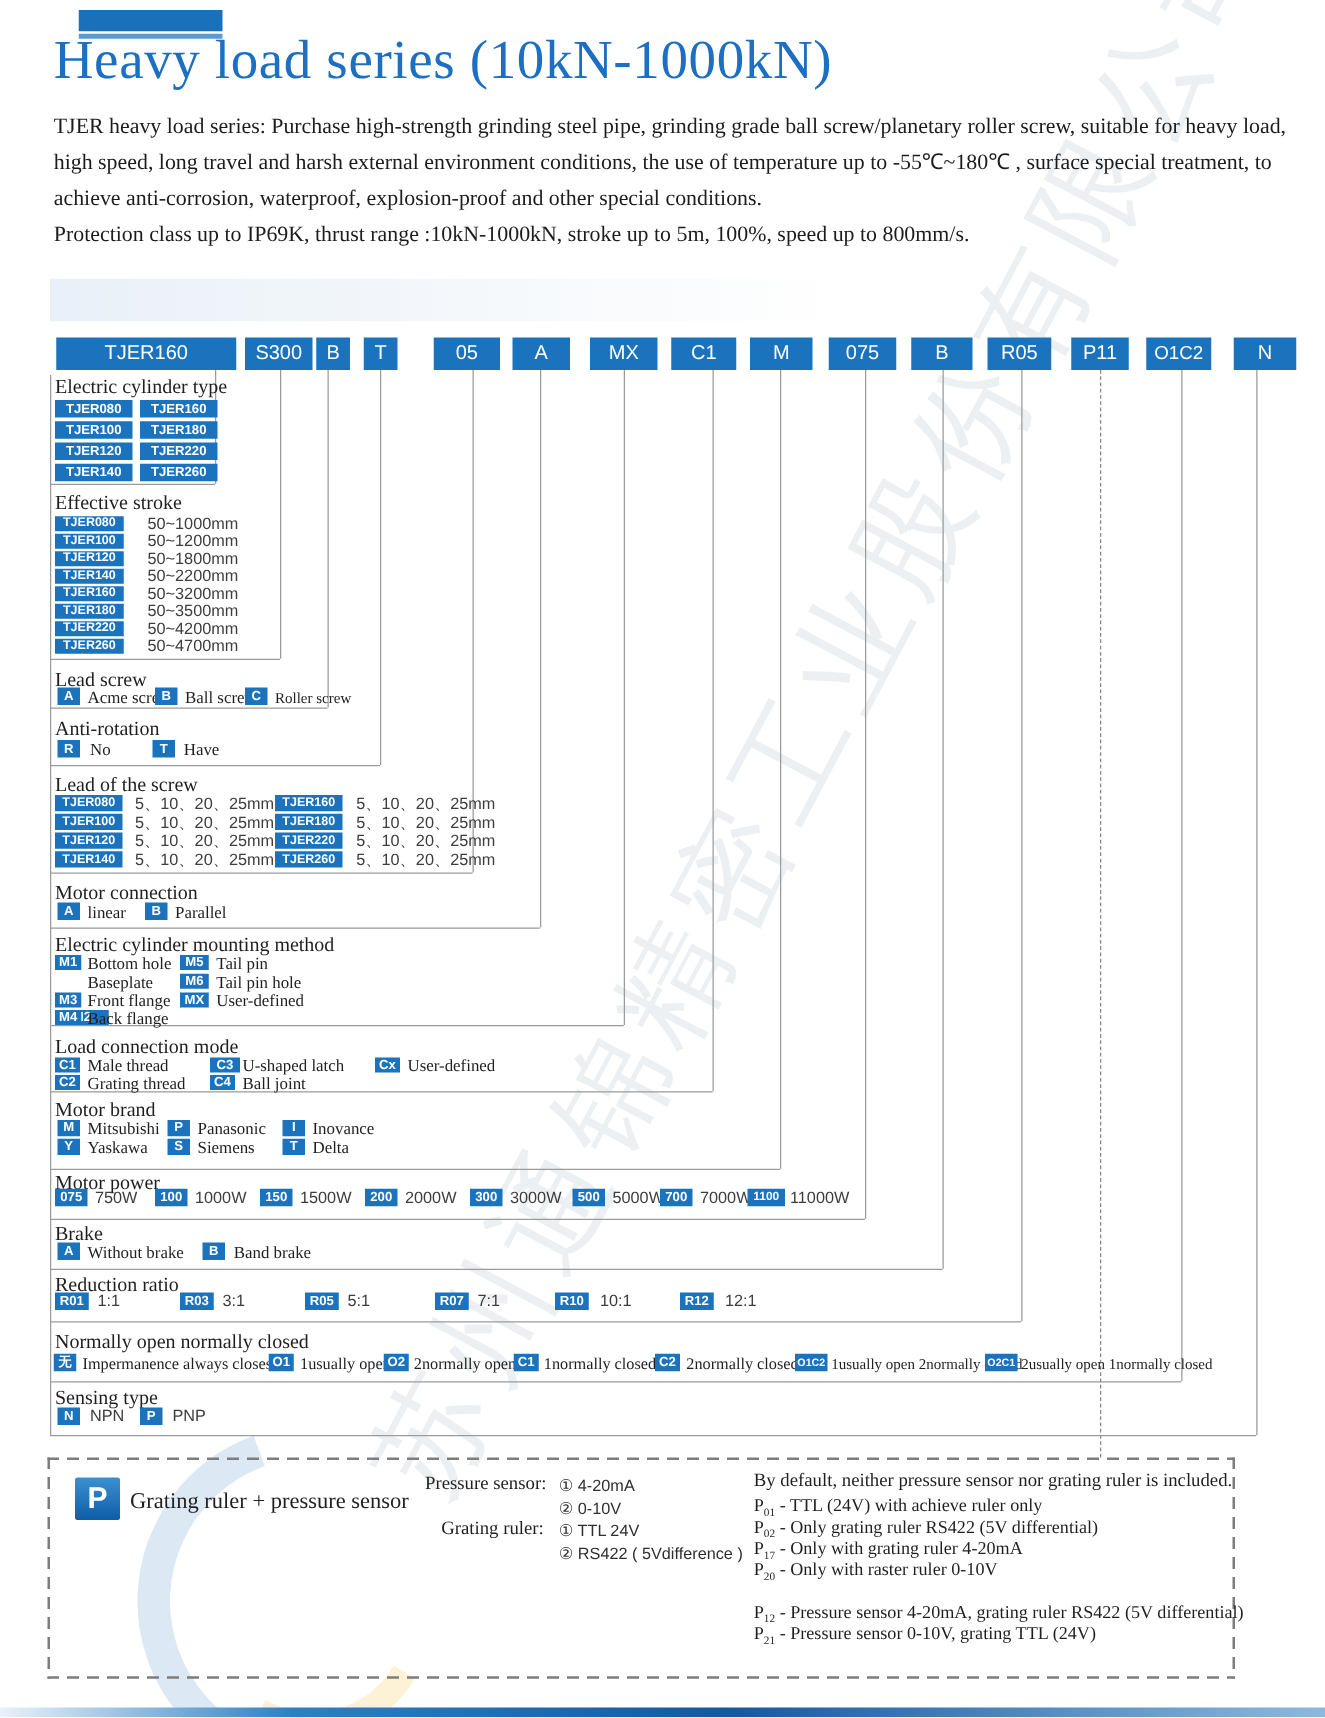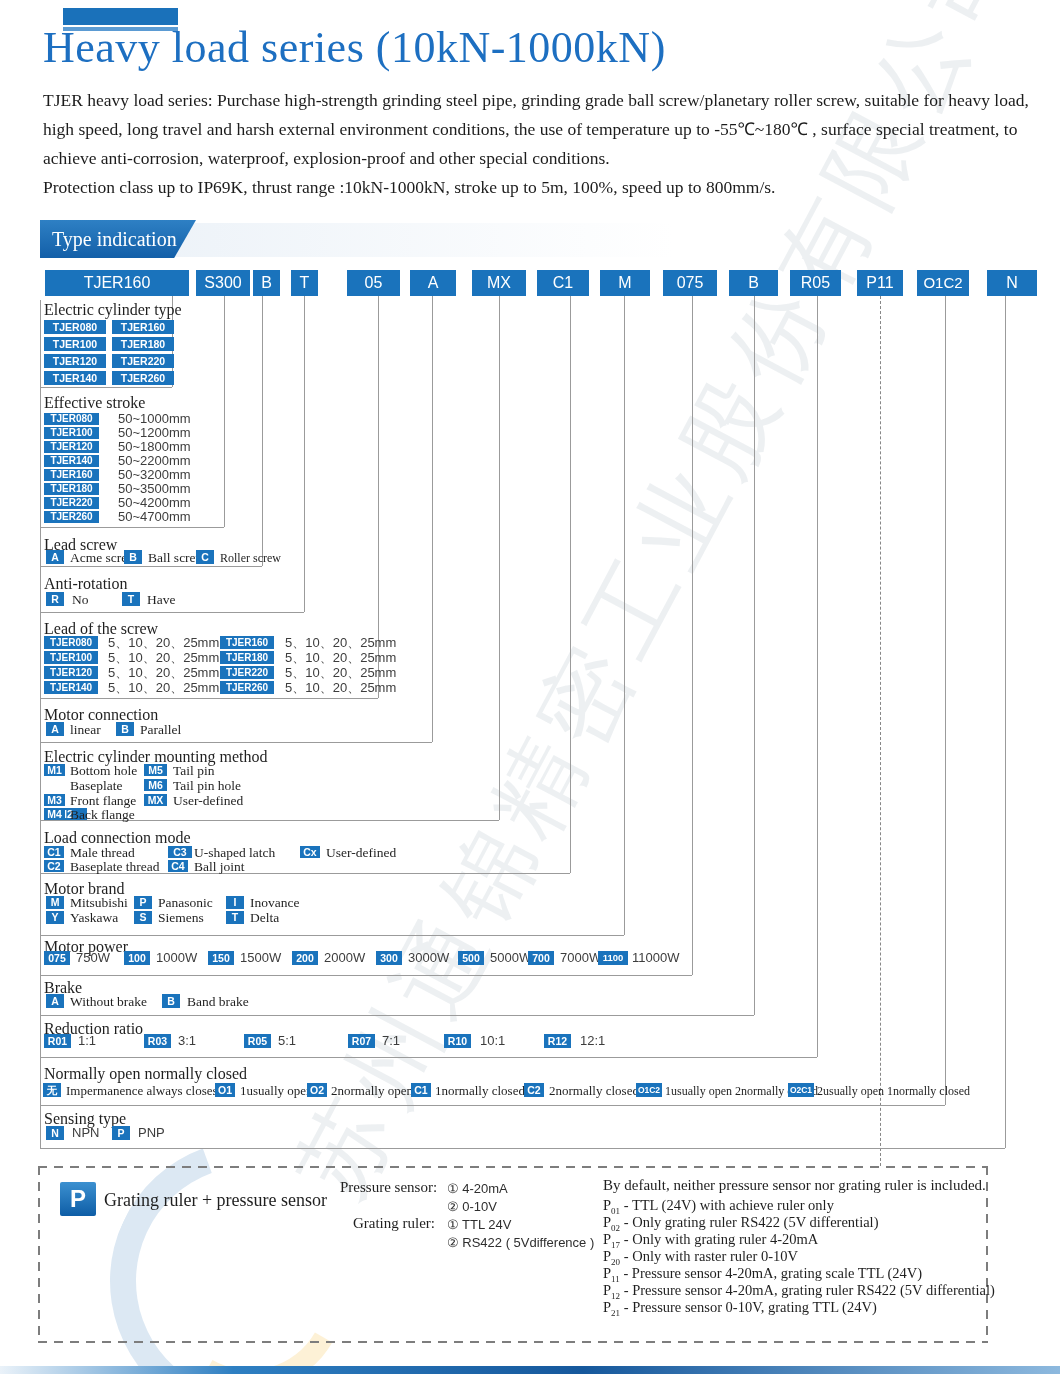--- a/index.html
+++ b/index.html
@@ -67,21 +67,20 @@
 
   <div class="topbar"></div>
   <div class="topbar-under"></div>
   <div class="title">Heavy load series (10kN-1000kN)</div>
   <div class="intro">
     <p>TJER heavy load series: Purchase high-strength grinding steel pipe, grinding grade ball screw/planetary roller screw, suitable for heavy load, high speed, long travel and harsh external environment conditions, the use of temperature up to -55℃~180℃ , surface special treatment, to achieve anti-corrosion, waterproof, explosion-proof and other special conditions.</p>
     <p>Protection class up to IP69K, thrust range :10kN-1000kN, stroke up to 5m, 100%, speed up to 800mm/s.</p>
   </div>
 
   <div class="band"></div>
-  <div class="banner">Type indication</div>
 
   <div class="code-box" style="left:45px;width:144px">TJER160</div>
   <div class="code-box" style="left:196px;width:54px">S300</div>
   <div class="code-box" style="left:253px;width:27px">B</div>
   <div class="code-box" style="left:291px;width:27px">T</div>
   <div class="code-box" style="left:347px;width:53px">05</div>
   <div class="code-box" style="left:410px;width:46px">A</div>
   <div class="code-box" style="left:472px;width:54px">MX</div>
   <div class="code-box" style="left:537px;width:52px">C1</div>
   <div class="code-box" style="left:600px;width:50px">M</div>
@@ -207,21 +206,21 @@
   <div class="ls" style="left:173px;top:793px">User-defined</div>
 
   <div class="st" style="left:44px;top:829px">Load connection mode</div>
   <div class="badge" style="left:44px;top:846px;width:20px;height:12px;line-height:12px">C1</div>
   <div class="ls" style="left:70px;top:845px">Male thread</div>
   <div class="badge" style="left:168px;top:846px;width:24px;height:12px;line-height:12px">C3</div>
   <div class="ls" style="left:194px;top:845px">U-shaped latch</div>
   <div class="badge" style="left:300px;top:846px;width:20px;height:12px;line-height:12px">Cx</div>
   <div class="ls" style="left:326px;top:845px">User-defined</div>
   <div class="badge" style="left:44px;top:860px;width:20px;height:12px;line-height:12px">C2</div>
-  <div class="ls" style="left:70px;top:859px">Baseplate thread</div>
+  <div class="ls" style="left:70px;top:859px">Grating thread</div>
   <div class="badge" style="left:168px;top:860px;width:20px;height:12px;line-height:12px">C4</div>
   <div class="ls" style="left:194px;top:859px">Ball joint</div>
 
   <div class="st" style="left:44px;top:880px">Motor brand</div>
   <div class="badge" style="left:46px;top:896px;width:18px;height:13px;line-height:13px">M</div>
   <div class="ls" style="left:70px;top:895px">Mitsubishi</div>
   <div class="badge" style="left:134px;top:896px;width:18px;height:13px;line-height:13px">P</div>
   <div class="ls" style="left:158px;top:895px">Panasonic</div>
   <div class="badge" style="left:226px;top:896px;width:18px;height:13px;line-height:13px">I</div>
   <div class="ls" style="left:250px;top:895px">Inovance</div>
@@ -305,18 +304,17 @@
   <div class="fsv" style="left:447px;top:1199px">② 0-10V</div>
   <div class="fsr" style="left:352px;top:1215px;width:83px;text-align:right">Grating ruler:</div>
   <div class="fsv" style="left:447px;top:1217px">① TTL 24V</div>
   <div class="fsv" style="left:447px;top:1235px">② RS422 ( 5Vdifference )</div>
 
   <div class="fsr" style="left:603px;top:1177px">By default, neither pressure sensor nor grating ruler is included.</div>
   <div class="pcode" style="left:603px;top:1197px"><span>P</span><sub>01</sub> <span>- TTL (24V) with achieve ruler only</span></div>
   <div class="pcode" style="left:603px;top:1214px"><span>P</span><sub>02</sub> <span>- Only grating ruler RS422 (5V differential)</span></div>
   <div class="pcode" style="left:603px;top:1231px"><span>P</span><sub>17</sub> <span>- Only with grating ruler 4-20mA</span></div>
   <div class="pcode" style="left:603px;top:1248px"><span>P</span><sub>20</sub> <span>- Only with raster ruler 0-10V</span></div>
-  <div class="pcode" style="left:603px;top:1265px"><span>P</span><sub>11</sub> <span>- Pressure sensor 4-20mA, grating scale TTL (24V)</span></div>
   <div class="pcode" style="left:603px;top:1282px"><span>P</span><sub>12</sub> <span>- Pressure sensor 4-20mA, grating ruler RS422 (5V differential)</span></div>
   <div class="pcode" style="left:603px;top:1299px"><span>P</span><sub>21</sub> <span>- Pressure sensor 0-10V, grating TTL (24V)</span></div>
 
   <div class="botband"></div>
 </div>
 
 </body></html>

